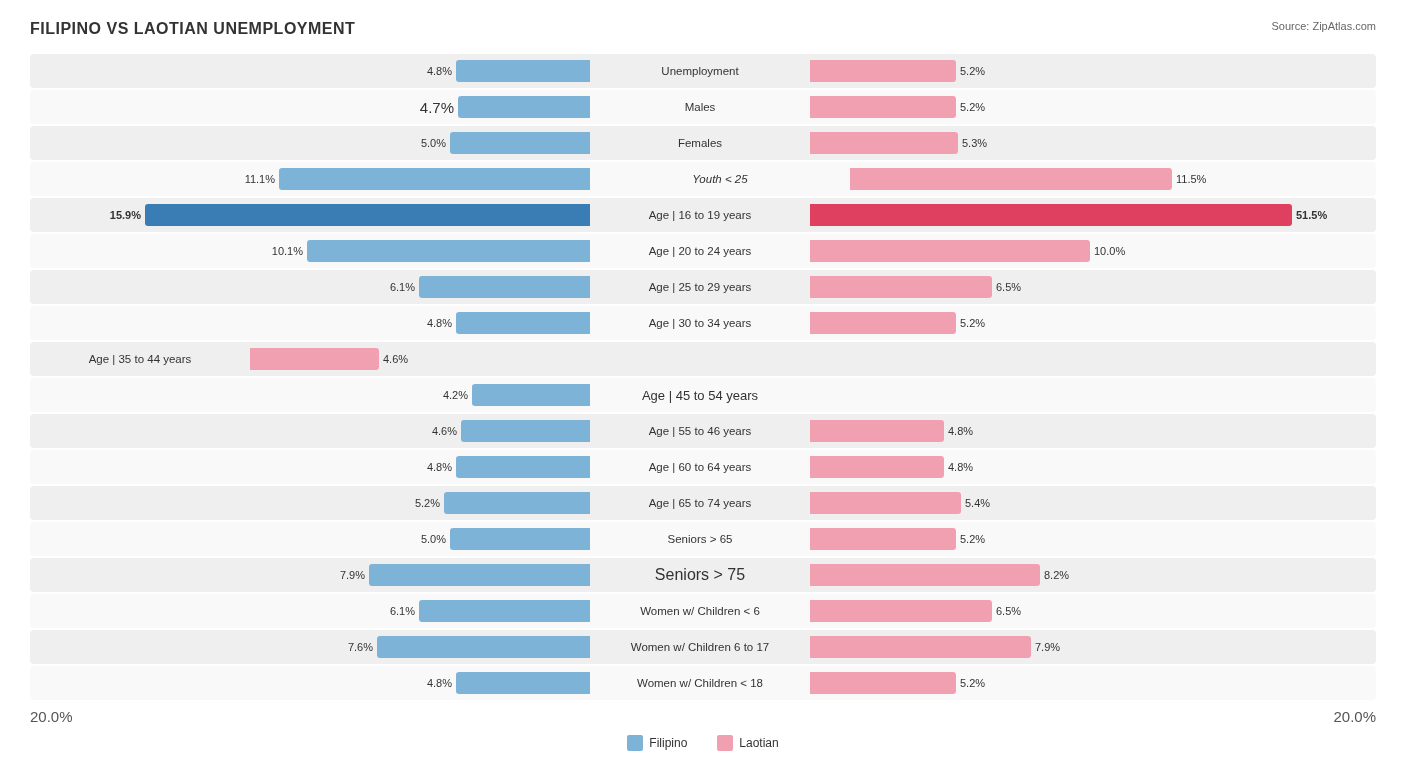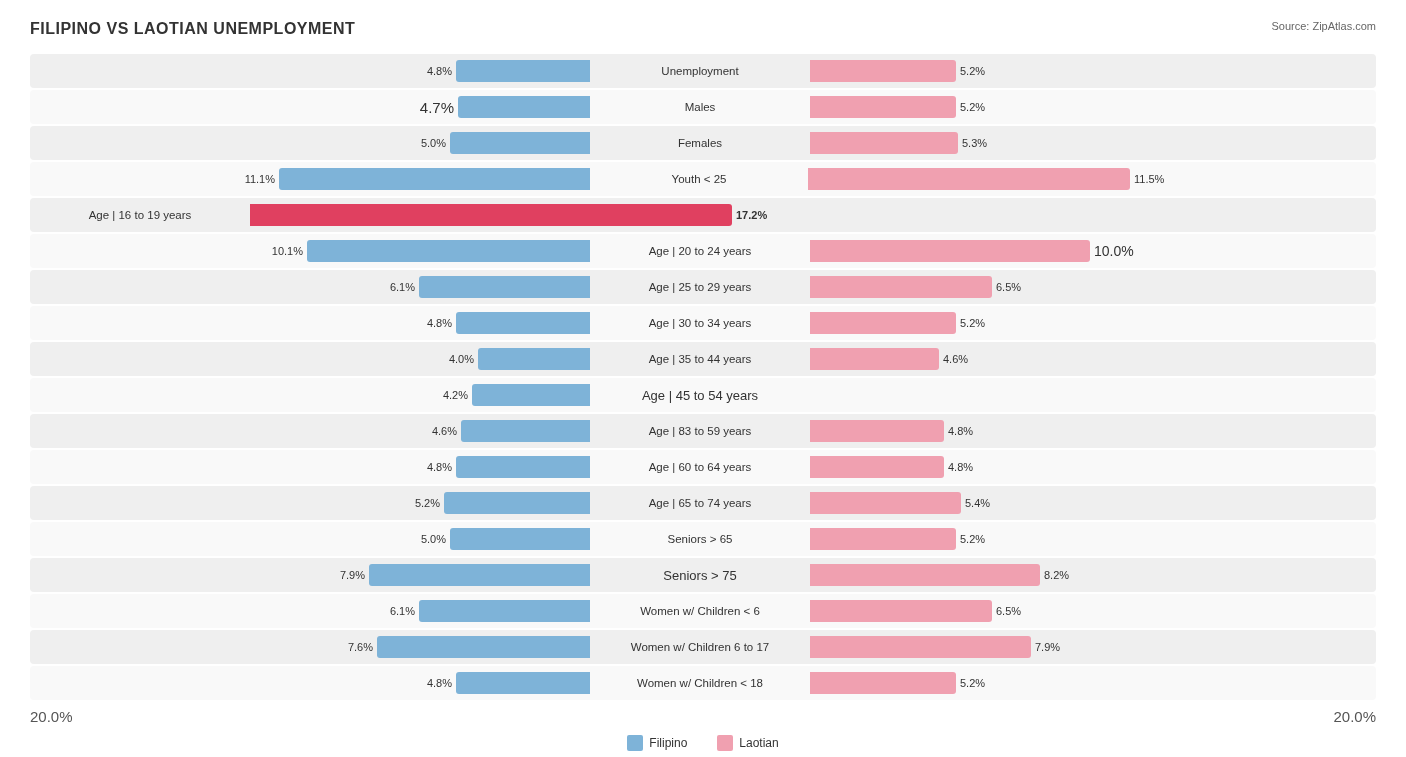--- a/index.html
+++ b/index.html
@@ -201,46 +201,50 @@
         <span class="val-right" style="position:absolute; left:152px; font-size:11px; color:#333; white-space:nowrap;">5.3%</span>
       </div>
     </div>
   </div>
       <div class="chart-row">
     <div class="bars-wrapper">
       <div class="left-side" style="width:560px; flex: none; position: relative; height: 100%; display: flex; align-items: center;">
         <div class="bar-left" style="width:311px; height:22px; background:#7eb3d8; border-radius:3px 0 0 3px; position:absolute; right:0;"></div>
         <span class="val-left" style="position:absolute; right:315px; font-size:11px; color:#333; white-space:nowrap;">11.1%</span>
       </div>
-      <div class="label-center" style="width:218px; text-align:center; font-size:11.5px; color:#333; z-index:2; white-space:nowrap; flex-shrink:0; padding: 0 4px;">Youth &lt; 25</div>
+      <div class="label-center" style="width:260px; text-align:center; font-size:11.5px; color:#333; z-index:2; white-space:nowrap; flex-shrink:0; padding: 0 4px; font-style: italic;">Youth &lt; 25</div>
       <div class="right-side" style="width:560px; flex: none; position: relative; height: 100%; display: flex; align-items: center;">
         <div class="bar-right" style="width:322px; height:22px; background:#f0a0b0; border-radius:0 3px 3px 0; position:absolute; left:0;"></div>
         <span class="val-right" style="position:absolute; left:326px; font-size:11px; color:#333; white-space:nowrap;">11.5%</span>
       </div>
     </div>
   </div>
       <div class="chart-row row-highlight">
     <div class="bars-wrapper">
+      <div class="left-side" style="width:560px; flex: none; position: relative; height: 100%; display: flex; align-items: center;">
+        <div class="bar-left" style="width:445px; height:22px; background:#3a7db5; border-radius:3px 0 0 3px; position:absolute; right:0;"></div>
+        <span class="val-left" style="position:absolute; right:449px; font-size:11px; color:#333; white-space:nowrap;">15.9%</span>
+      </div>
       <div class="label-center" style="width:220px; text-align:center; font-size:11.5px; color:#333; z-index:2; white-space:nowrap; flex-shrink:0; padding: 0 4px;">Age | 16 to 19 years</div>
       <div class="right-side" style="width:560px; flex: none; position: relative; height: 100%; display: flex; align-items: center;">
         <div class="bar-right" style="width:482px; height:22px; background:#e04060; border-radius:0 3px 3px 0; position:absolute; left:0;"></div>
-        <span class="val-right" style="position:absolute; left:486px; font-size:11px; color:#333; white-space:nowrap;">17.2%</span>
+        <span class="val-right" style="position:absolute; left:486px; font-size:11px; color:#333; white-space:nowrap;">51.5%</span>
       </div>
     </div>
   </div>
       <div class="chart-row">
     <div class="bars-wrapper">
       <div class="left-side" style="width:560px; flex: none; position: relative; height: 100%; display: flex; align-items: center;">
         <div class="bar-left" style="width:283px; height:22px; background:#7eb3d8; border-radius:3px 0 0 3px; position:absolute; right:0;"></div>
         <span class="val-left" style="position:absolute; right:287px; font-size:11px; color:#333; white-space:nowrap;">10.1%</span>
       </div>
       <div class="label-center" style="width:220px; text-align:center; font-size:11.5px; color:#333; z-index:2; white-space:nowrap; flex-shrink:0; padding: 0 4px;">Age | 20 to 24 years</div>
       <div class="right-side" style="width:560px; flex: none; position: relative; height: 100%; display: flex; align-items: center;">
         <div class="bar-right" style="width:280px; height:22px; background:#f0a0b0; border-radius:0 3px 3px 0; position:absolute; left:0;"></div>
-        <span class="val-right" style="position:absolute; left:284px; font-size:14px; color:#333; white-space:nowrap;">10.0%</span>
+        <span class="val-right" style="position:absolute; left:284px; font-size:11px; color:#333; white-space:nowrap;">10.0%</span>
       </div>
     </div>
   </div>
       <div class="chart-row">
     <div class="bars-wrapper">
       <div class="left-side" style="width:560px; flex: none; position: relative; height: 100%; display: flex; align-items: center;">
         <div class="bar-left" style="width:171px; height:22px; background:#7eb3d8; border-radius:3px 0 0 3px; position:absolute; right:0;"></div>
         <span class="val-left" style="position:absolute; right:175px; font-size:11px; color:#333; white-space:nowrap;">6.1%</span>
       </div>
       <div class="label-center" style="width:220px; text-align:center; font-size:11.5px; color:#333; z-index:2; white-space:nowrap; flex-shrink:0; padding: 0 4px;">Age | 25 to 29 years</div>
@@ -258,24 +262,20 @@
       </div>
       <div class="label-center" style="width:220px; text-align:center; font-size:11.5px; color:#333; z-index:2; white-space:nowrap; flex-shrink:0; padding: 0 4px;">Age | 30 to 34 years</div>
       <div class="right-side" style="width:560px; flex: none; position: relative; height: 100%; display: flex; align-items: center;">
         <div class="bar-right" style="width:146px; height:22px; background:#f0a0b0; border-radius:0 3px 3px 0; position:absolute; left:0;"></div>
         <span class="val-right" style="position:absolute; left:150px; font-size:11px; color:#333; white-space:nowrap;">5.2%</span>
       </div>
     </div>
   </div>
       <div class="chart-row">
     <div class="bars-wrapper">
-      <div class="left-side" style="width:560px; flex: none; position: relative; height: 100%; display: flex; align-items: center;">
-        <div class="bar-left" style="width:112px; height:22px; background:#7eb3d8; border-radius:3px 0 0 3px; position:absolute; right:0;"></div>
-        <span class="val-left" style="position:absolute; right:116px; font-size:11px; color:#333; white-space:nowrap;">4.0%</span>
-      </div>
       <div class="label-center" style="width:220px; text-align:center; font-size:11.5px; color:#333; z-index:2; white-space:nowrap; flex-shrink:0; padding: 0 4px;">Age | 35 to 44 years</div>
       <div class="right-side" style="width:560px; flex: none; position: relative; height: 100%; display: flex; align-items: center;">
         <div class="bar-right" style="width:129px; height:22px; background:#f0a0b0; border-radius:0 3px 3px 0; position:absolute; left:0;"></div>
         <span class="val-right" style="position:absolute; left:133px; font-size:11px; color:#333; white-space:nowrap;">4.6%</span>
       </div>
     </div>
   </div>
       <div class="chart-row">
     <div class="bars-wrapper">
       <div class="left-side" style="width:560px; flex: none; position: relative; height: 100%; display: flex; align-items: center;">
@@ -284,21 +284,21 @@
       </div>
       <div class="label-center" style="width:220px; text-align:center; font-size:13px; color:#333; z-index:2; white-space:nowrap; flex-shrink:0; padding: 0 4px;">Age | 45 to 54 years</div>
     </div>
   </div>
       <div class="chart-row">
     <div class="bars-wrapper">
       <div class="left-side" style="width:560px; flex: none; position: relative; height: 100%; display: flex; align-items: center;">
         <div class="bar-left" style="width:129px; height:22px; background:#7eb3d8; border-radius:3px 0 0 3px; position:absolute; right:0;"></div>
         <span class="val-left" style="position:absolute; right:133px; font-size:11px; color:#333; white-space:nowrap;">4.6%</span>
       </div>
-      <div class="label-center" style="width:220px; text-align:center; font-size:11.5px; color:#333; z-index:2; white-space:nowrap; flex-shrink:0; padding: 0 4px;">Age | 83 to 59 years</div>
+      <div class="label-center" style="width:220px; text-align:center; font-size:11.5px; color:#333; z-index:2; white-space:nowrap; flex-shrink:0; padding: 0 4px;">Age | 55 to 46 years</div>
       <div class="right-side" style="width:560px; flex: none; position: relative; height: 100%; display: flex; align-items: center;">
         <div class="bar-right" style="width:134px; height:22px; background:#f0a0b0; border-radius:0 3px 3px 0; position:absolute; left:0;"></div>
         <span class="val-right" style="position:absolute; left:138px; font-size:11px; color:#333; white-space:nowrap;">4.8%</span>
       </div>
     </div>
   </div>
       <div class="chart-row">
     <div class="bars-wrapper">
       <div class="left-side" style="width:560px; flex: none; position: relative; height: 100%; display: flex; align-items: center;">
         <div class="bar-left" style="width:134px; height:22px; background:#7eb3d8; border-radius:3px 0 0 3px; position:absolute; right:0;"></div>
@@ -336,21 +336,21 @@
         <span class="val-right" style="position:absolute; left:150px; font-size:11px; color:#333; white-space:nowrap;">5.2%</span>
       </div>
     </div>
   </div>
       <div class="chart-row">
     <div class="bars-wrapper">
       <div class="left-side" style="width:560px; flex: none; position: relative; height: 100%; display: flex; align-items: center;">
         <div class="bar-left" style="width:221px; height:22px; background:#7eb3d8; border-radius:3px 0 0 3px; position:absolute; right:0;"></div>
         <span class="val-left" style="position:absolute; right:225px; font-size:11px; color:#333; white-space:nowrap;">7.9%</span>
       </div>
-      <div class="label-center" style="width:220px; text-align:center; font-size:13px; color:#333; z-index:2; white-space:nowrap; flex-shrink:0; padding: 0 4px;">Seniors &gt; 75</div>
+      <div class="label-center" style="width:220px; text-align:center; font-size:16px; color:#333; z-index:2; white-space:nowrap; flex-shrink:0; padding: 0 4px;">Seniors &gt; 75</div>
       <div class="right-side" style="width:560px; flex: none; position: relative; height: 100%; display: flex; align-items: center;">
         <div class="bar-right" style="width:230px; height:22px; background:#f0a0b0; border-radius:0 3px 3px 0; position:absolute; left:0;"></div>
         <span class="val-right" style="position:absolute; left:234px; font-size:11px; color:#333; white-space:nowrap;">8.2%</span>
       </div>
     </div>
   </div>
       <div class="chart-row">
     <div class="bars-wrapper">
       <div class="left-side" style="width:560px; flex: none; position: relative; height: 100%; display: flex; align-items: center;">
         <div class="bar-left" style="width:171px; height:22px; background:#7eb3d8; border-radius:3px 0 0 3px; position:absolute; right:0;"></div>

